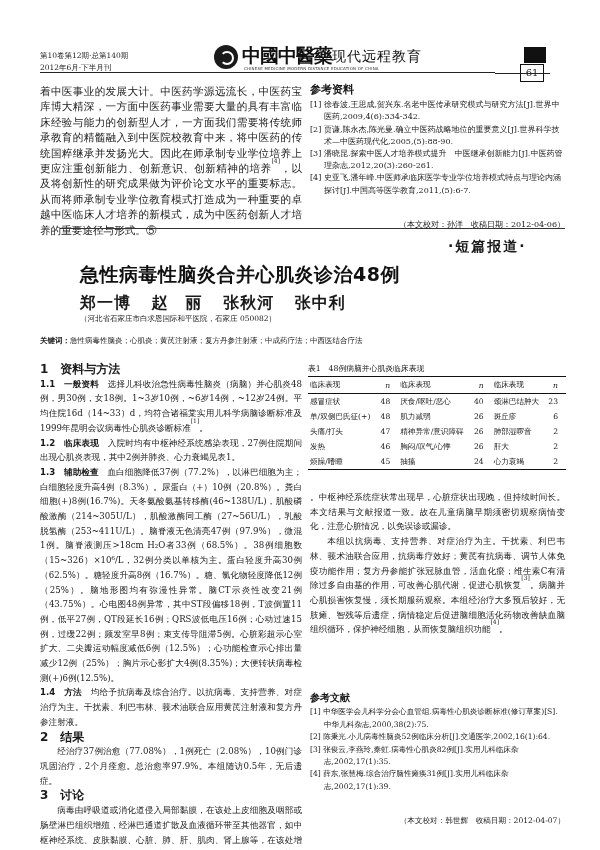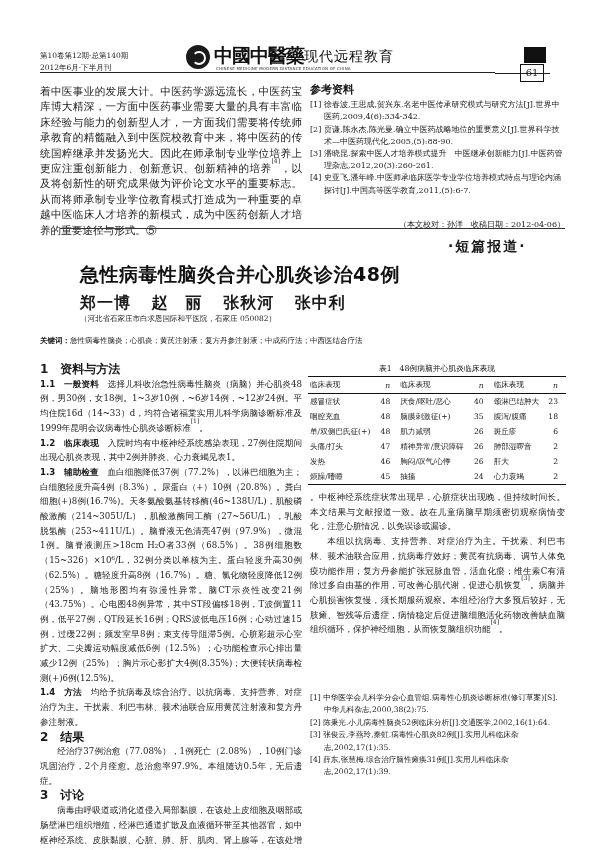--- a/index.html
+++ b/index.html
@@ -3,21 +3,21 @@
 <meta charset="utf-8">
 <style>
   html, body { margin: 0; padding: 0; }
   body {
     width: 600px; height: 850px; background: #ffffff; position: relative; overflow: hidden;
     font-family: "DejaVu Serif", "Liberation Serif", serif; color: #1a1a1a;
   }
   .abs { position: absolute; }
   
   .hdr-left { left: 40px; top: 50px; font-size: 7.5px; line-height: 12px; color: #222; }
-  .logo { left: 186px; top: 43px; width: 230px; height: 30px; }
+  .logo { left: 214px; top: 43px; width: 230px; height: 30px; }
   .logo-circle { position: absolute; left: 0; top: 2px; width: 24px; height: 24px; border-radius: 50%; background: #1a1a1a; }
   .logo-circle::after { content: ""; position: absolute; left: 6px; top: 6px; width: 10px; height: 10px; border-radius: 50%; border: 2px solid #fff; border-left-color: transparent; }
   .logo-cn { position: absolute; left: 28px; top: 0px; font-size: 19px; font-weight: bold; letter-spacing: -1px; color: #111; font-family: "DejaVu Serif", serif; }
   .logo-cn2 { position: absolute; left: 118px; top: 5px; font-size: 14px; color: #111; letter-spacing: 1px; }
   .logo-en { position: absolute; left: 30px; top: 23px; font-size: 4px; color: #333; letter-spacing: 0.2px; font-family: "DejaVu Sans", sans-serif; }
   .pageno { left: 520px; top: 64px; width: 22px; height: 16px; border: 1px solid #111; font-size: 10px; text-align: center; line-height: 16px; background: #fff; }
   .pageno-shadow { left: 524px; top: 47px; width: 22px; height: 16px; background: #111; }
   .hdr-rule { left: 40px; top: 72px; width: 455px; height: 1px; background: #222; }
   .hdr-rule2 { left: 495px; top: 73px; width: 55px; height: 1px; background: #222; }
 
@@ -38,21 +38,21 @@
   .affil { left: 80px; top: 314px; font-size: 7.5px; color: #222; }
   .keywords { left: 40px; top: 336px; font-size: 7.5px; color: #222; }
   .keywords b { font-family: "DejaVu Sans", sans-serif; }
 
   .body-left { left: 40px; top: 362px; width: 262px; font-size: 8.6px; line-height: 14.7px; }
   .body-left .h1 { font-weight: bold; font-family: "DejaVu Sans", sans-serif; font-size: 12px; }
   .body-left .h2 { font-weight: bold; font-family: "DejaVu Sans", sans-serif; }
   .body-right { left: 310px; top: 490px; width: 255px; font-size: 8.6px; line-height: 14.7px; }
 
   .table-wrap { left: 308px; top: 363px; width: 258px; font-size: 7.6px; }
-  .table-cap { text-align: center; font-size: 7.8px; margin-bottom: 2px; }
+  .table-cap { text-align: left; font-size: 7.8px; margin-bottom: 2px; }
   table.t1 { width: 100%; border-collapse: collapse; border-top: 1.5px solid #111; border-bottom: 1.5px solid #111; }
   table.t1 th { font-weight: normal; text-align: left; border-bottom: 1px solid #111; padding: 2px 2px; height: 12px; }
   table.t1 td { padding: 2px 2px; height: 11px; }
   table.t1 .n { text-align: right; padding-right: 8px; font-style: normal; }
   table.t1 th.n { font-style: italic; }
 
   .refs-bot { left: 310px; top: 692px; width: 255px; font-size: 7.6px; line-height: 12.4px; }
   .refs-bot h4 { margin: 0 0 2px 0; font-size: 10px; font-weight: bold; font-family: "DejaVu Sans", sans-serif; }
   sup { font-size: 6px; vertical-align: top; line-height: 0; }
 </style>
@@ -130,28 +130,20 @@
     <tbody id="t1body">
         <tr>
           <td>感冒症状</td>
           <td class="n">48</td>
           <td>厌食/呕吐/恶心</td>
           <td class="n">40</td>
           <td>颈淋巴结肿大</td>
           <td class="n">23</td>
         </tr>
         <tr>
-          <td>咽腔充血</td>
-          <td class="n">48</td>
-          <td>脑膜刺激征(+)</td>
-          <td class="n">35</td>
-          <td>腹泻/腹痛</td>
-          <td class="n">18</td>
-        </tr>
-        <tr>
           <td>单/双侧巴氏征(+)</td>
           <td class="n">48</td>
           <td>肌力减弱</td>
           <td class="n">26</td>
           <td>斑丘疹</td>
           <td class="n">6</td>
         </tr>
         <tr>
           <td>头痛/打头</td>
           <td class="n">47</td>
@@ -179,17 +171,19 @@
       </tbody>
   </table>
 </div>
 
 <div class="abs col body-right">
   <p><span>。中枢神经系统症状常出现早，心脏症状出现晚，但持续时间长。本文结果与文献报道一致。故在儿童病脑早期须密切观察病情变化，注意心脏情况，以免误诊或漏诊。</span></p>
   <p class="indent"><span>本组以抗病毒、支持营养、对症治疗为主。干扰素、利巴韦林、莪术油联合应用，抗病毒疗效好；黄芪有抗病毒、调节人体免疫功能作用；复方丹参能扩张冠脉血管，活血化瘀；维生素C有清除过多自由基的作用，可改善心肌代谢，促进心肌恢复</span><sup>[3]</sup><span>。病脑并心肌损害恢复慢，须长期服药观察。本组经治疗大多预后较好，无肢瘫、智残等后遗症，病情稳定后促进脑细胞活化药物改善缺血脑组织循环，保护神经细胞，从而恢复脑组织功能</span><sup>[4]</sup><span>。</span></p>
 </div>
 
 <div class="abs refs-bot">
+  <h4>参考文献</h4>
   <p class="ref">[1] 中华医学会儿科学分会心血管组.病毒性心肌炎诊断标准(修订草案)[S].中华儿科杂志,2000,38(2):75.</p>
   <p class="ref">[2] 陈秉光.小儿病毒性脑炎52例临床分析[J].交通医学,2002,16(1):64.</p>
   <p class="ref">[3] 张俊云,李燕玲,秦虹.病毒性心肌炎82例[J].实用儿科临床杂志,2002,17(1):35.</p>
   <p class="ref">[4] 薛东,张慧梅.综合治疗脑性瘫痪31例[J].实用儿科临床杂志,2002,17(1):39.</p>
+  <p class="received">（本文校对：韩世辉　收稿日期：2012-04-07）</p>
 </div>
 
 </body></html>

